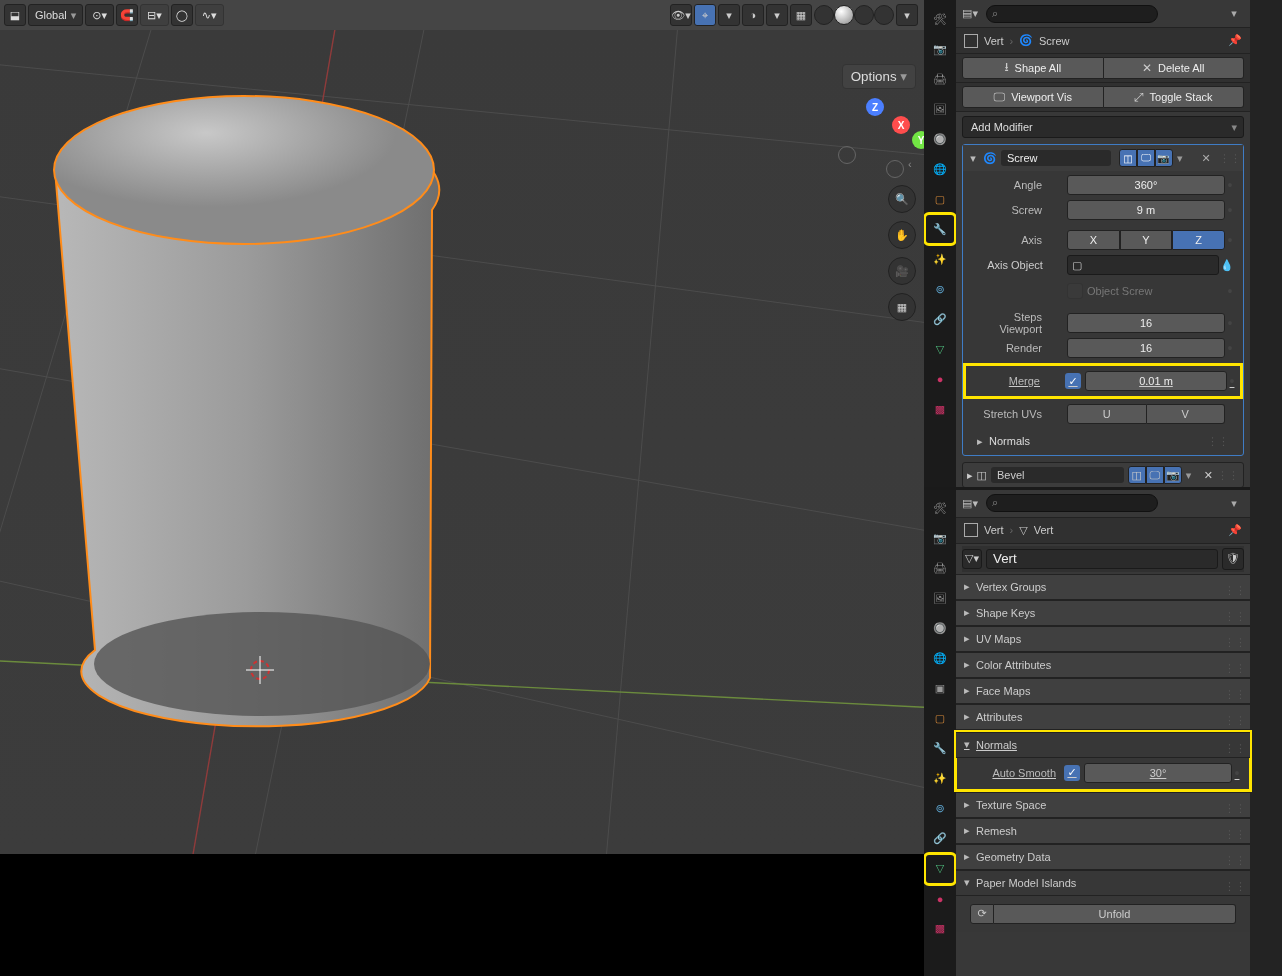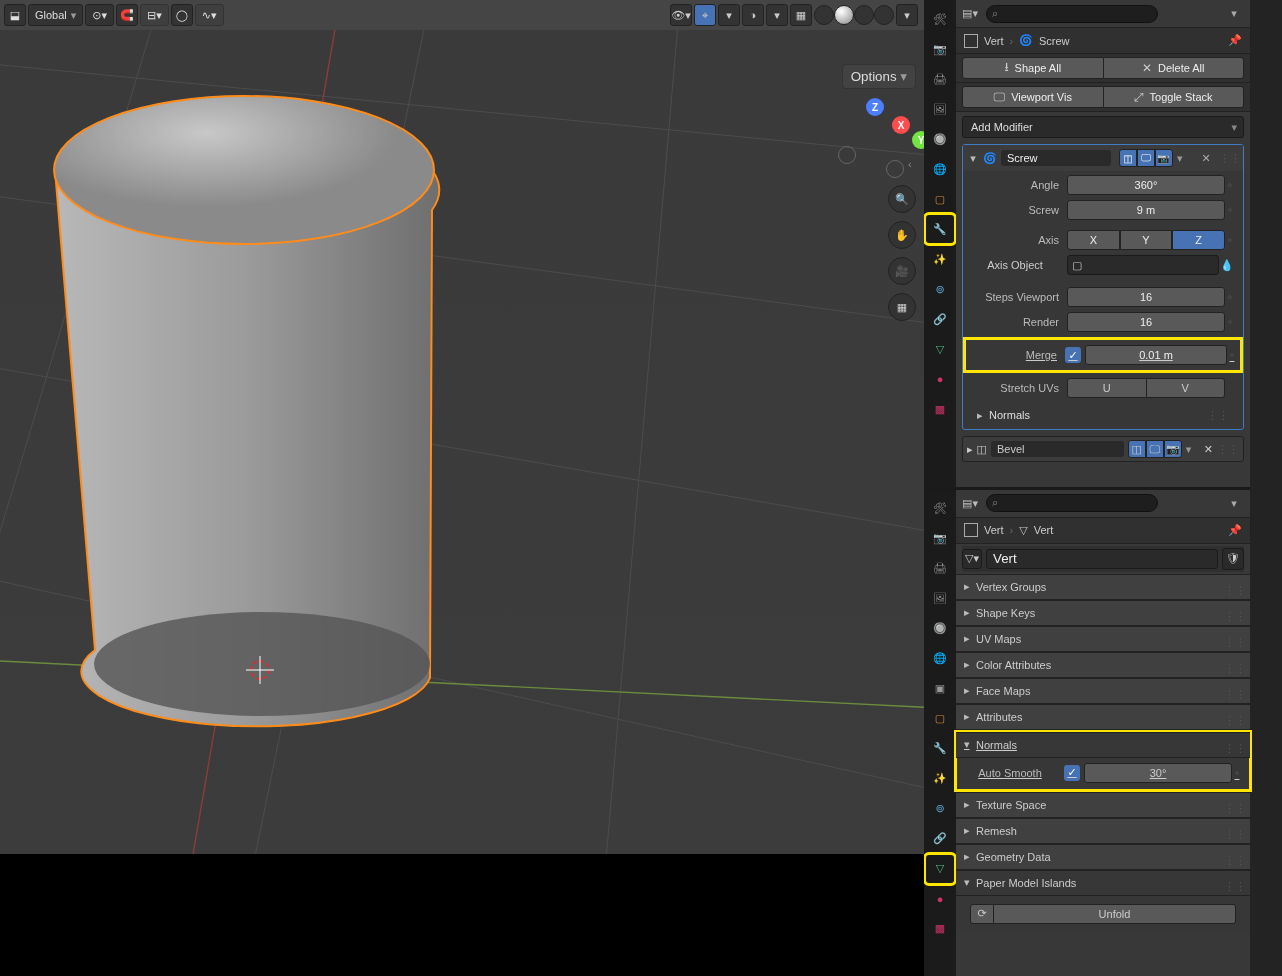--- a/index.html
+++ b/index.html
@@ -55,41 +55,41 @@
 .modhead .tri { color:#bbb; cursor:pointer; width:12px; text-align:center;}
 .modhead .modicon { color:#aaa; width:14px;}
 .modhead .name { background:#2a2a2a; border-radius:3px; padding:2px 6px; flex:1; color:#eee; margin-right:4px;}
 .modhead .toggles { display:flex; gap:0;}
 .modhead .toggles .t { width:18px; height:18px; background:#4772b3; border:1px solid #222; display:flex;align-items:center;justify-content:center; color:#fff; font-size:10px;}
 .modhead .toggles .t:first-child { border-radius:3px 0 0 3px;}
 .modhead .toggles .t:last-child { border-radius:0 3px 3px 0;}
 .modhead .xbtn { width:18px; height:18px; display:flex;align-items:center;justify-content:center; color:#aaa; margin-left:2px;}
 .modhead .dd  { width:14px; color:#999;}
 .field-row { display:flex; align-items:center; height:22px; padding:0 4px; margin:3px 4px;}
-.field-row .lbl { flex:0 0 96px; text-align:right; padding-right:8px; color:#bbb;}
+.field-row .lbl { flex:0 0 96px; text-align:right; padding-right:25px; color:#bbb;}
 .field-row .val { flex:1; height:20px; background:#595959; border:1px solid #222; border-radius:3px; display:flex; align-items:center; justify-content:center; color:#eee;}
 .field-row .dot { width:10px; text-align:center; color:#444; font-size:14px;}
 .axis-btns { display:flex; flex:1; height:20px;}
 .axis-btns .ab { flex:1; background:#595959; border:1px solid #222; display:flex;align-items:center;justify-content:center; color:#eee;}
 .axis-btns .ab.sel { background:#4772b3;}
 .axis-btns .ab:first-child{border-radius:3px 0 0 3px;}
 .axis-btns .ab:last-child{border-radius:0 3px 3px 0;}
 .checkbox { width:16px; height:16px; border-1px solid #222; border-radius:3px; background:#2a2a2a; display:flex;align-items:center;justify-content:center; margin-right:4px;}
 .checkbox.on { background:#4772b3;}
 .checkbox.on::after{content:'✓'; color:#fff; font-size:11px;}
 .checkbox.dim { background:#3a3a3a; border:1px solid #333;}
 .subpanel-head { display:flex; align-items:center; height:24px; padding:0 8px; margin:4px 6px 2px; color:#ddd;}
 .subpanel-head .tri { width:12px; color:#bbb;}
 .righthandle { position:absolute; right:4px; top:9px; color:#555;}
 .panel-sec { background:#404040; border-top:1px solid #222; border-bottom:1px solid #222; padding:2px 8px; height:26px; display:flex; align-items:center; position:relative; margin:0px 0;}
 .panel-sec .tri { width:12px; color:#bbb;}
 .panel-sec.open { background:#373737;}
 .panel-body { padding:4px 8px 6px; background:#373737;}
 .field-row2 { display:flex; align-items:center; height:22px;}
-.field-row2 .lbl { flex:0 0 100px; text-align:center; padding-right:8px; color:#bbb;}
+.field-row2 .lbl { flex:0 0 100px; text-align:right; padding-right:8px; color:#bbb;}
 .bottom-panel { background:#383838;}
 .collapsed-mod { margin:0 6px 6px; display:flex; align-items:center; height:26px; padding:0 4px; gap:4px; background:#3c3c3c; border-radius:3px; border:1px solid #222;}
 .splitter { height:3px; background:#1a1a1a;}
 .vstack { display:flex; flex-direction:column; width: 326px;}
 .vpanel { display:flex; flex:1; min-height:0;}
 .vpanel-top { height: 498px;}
 .vpanel-bot { flex:1;}
 .name-row { height:26px; margin:2px 6px; display:flex; align-items:center; gap:4px; background:#303030;}
 .name-row .icon { width:20px; height:20px; display:flex; align-items:center;justify-content:center; background:#2a2a2a; border:1px solid #1a1a1a; border-radius:3px;}
 .name-row input { flex:1; background:#2a2a2a; border:1px solid #1a1a1a; border-radius:3px; height:20px; color:#eee; padding:0 6px;}
@@ -300,20 +300,26 @@
           </div>
             <span class="dot">•</span>
         </div>
         <div class="obj-screw-row">
           <span class="lbl" style="flex:0 0 96px;text-align:center;padding-right:8px">Axis Object</span>
           <div class="obj-field">
               <span>▢</span>
             </div>
           <span class="eyedrop">💧</span>
         </div>
+        <div class="field-row" style="margin-top:-4px">
+          <span class="lbl"></span>
+          <span class="checkbox dim"></span>
+          <span style="color:#777">Object Screw</span>
+          <span class="dot" style="margin-left:auto">•</span>
+        </div>
 
         <div class="field-row" style="margin-top:10px">
             <span class="lbl">Steps Viewport</span>
             <span class="val">16</span>
             <span class="dot">•</span>
           </div>
         <div class="field-row">
             <span class="lbl">Render</span>
             <span class="val">16</span>
             <span class="dot">•</span>

